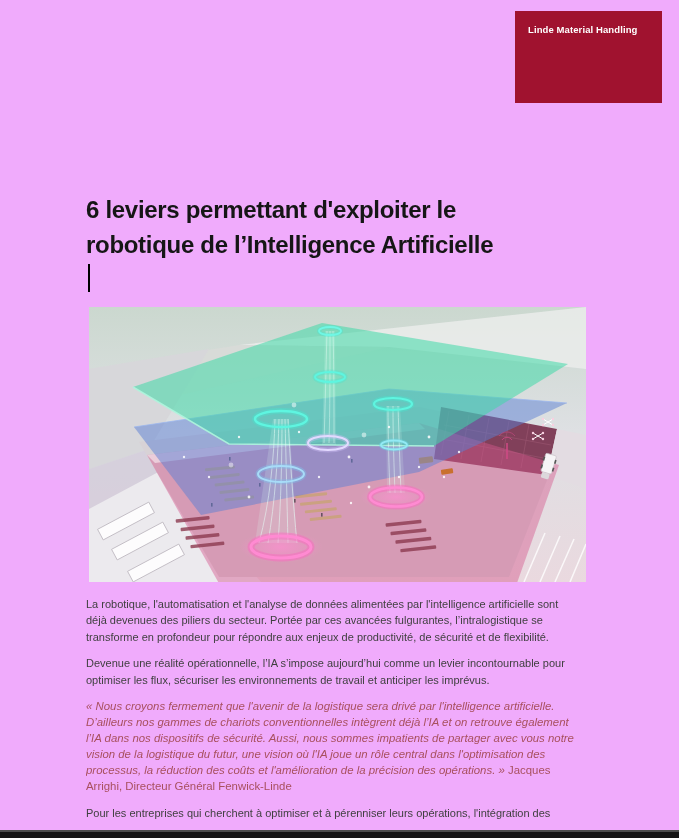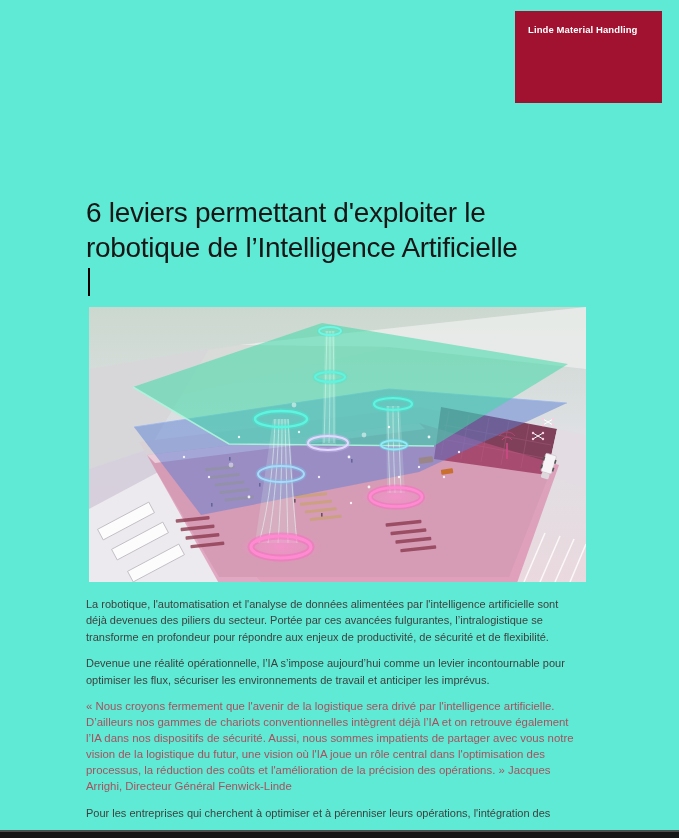--- a/index.html
+++ b/index.html
@@ -1,45 +1,45 @@
 <!DOCTYPE html>
 <html style="--brand_red: #A0122F; --quote_red: #A8505E; --body_text: #3F3F3F; --title_text: #161616;"><head>
 <meta charset="utf-8">
 <style>
   html,body{margin:0;padding:0;background:#fff;}
   body{width:679px;height:838px;overflow:hidden;font-family:"Liberation Sans",sans-serif;}
-  .page{position:relative;width:679px;height:838px;background:#5eead4;overflow:hidden;}
+  .page{position:relative;width:679px;height:838px;background:#f0abfc;overflow:hidden;}
 
   
   .logo-box{position:absolute;left:515px;top:11px;width:147px;height:92px;
             background:var(--brand_red,#A0122F);}
   .brand-tagline{position:absolute;left:13px;top:13px;color:#fff;
                  font-size:9.5px;font-weight:700;letter-spacing:.1px;white-space:nowrap;}
   .brand-wordmark{position:absolute;right:9px;bottom:9px;color:#fff;
                   font-size:22px;font-weight:700;letter-spacing:1.2px;white-space:nowrap;}
 
   
   .article-title{position:absolute;left:86px;top:176px;width:524px;
-                 font-size:28px;line-height:35px;font-weight:400;
+                 font-size:24px;line-height:35px;font-weight:700;
                  color:var(--title_text,#161616);letter-spacing:-.3px;}
   .title-line{display:block;white-space:nowrap;}
   .text-cursor{display:inline-block;width:2px;height:28px;background:#000;
                margin-left:2px;vertical-align:-4px;}
 
   
   .hero{position:absolute;left:89px;top:307px;width:497px;height:275px;overflow:hidden;}
   .hero svg{display:block;width:100%;height:100%;}
 
   
   .body-text{position:absolute;left:86px;top:596px;width:494px;height:242px;
              overflow:hidden;font-size:11px;line-height:16.3px;
              color:var(--body_text,#3F3F3F);}
   .body-text p{margin:0 0 10.5px 0;}
   .quote-paragraph{color:var(--quote_red,#A8505E);font-size:11.4px;line-height:16px;}
-  .quote-text{text-align:center;}
+  .quote-text{font-style:italic;text-align:center;}
   .quote-attribution{font-style:normal;}
 
   
   .bottom-bar{position:absolute;left:0;top:830px;width:679px;height:8px;
               background:#161616;border-top:2px solid #4e4e4e;box-sizing:border-box;}
 </style>
 </head>
 <body>
 
 <div class="page">

